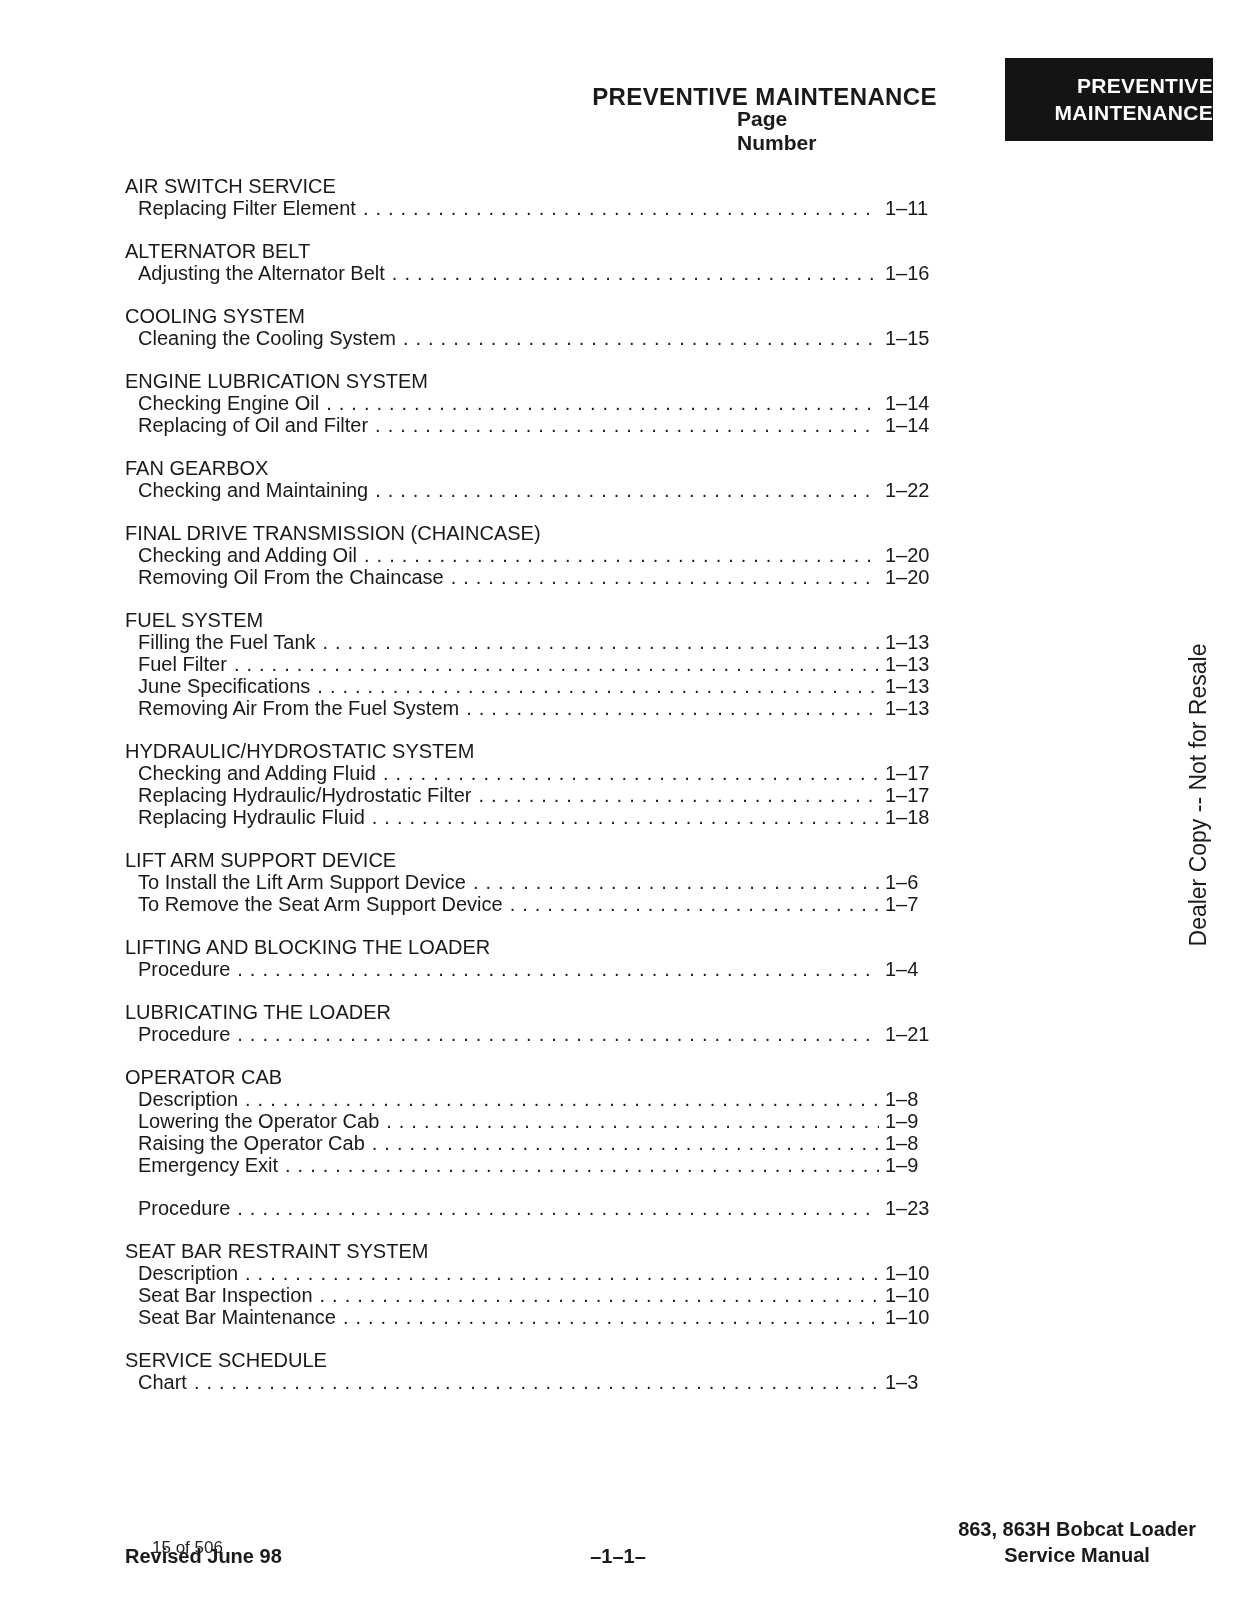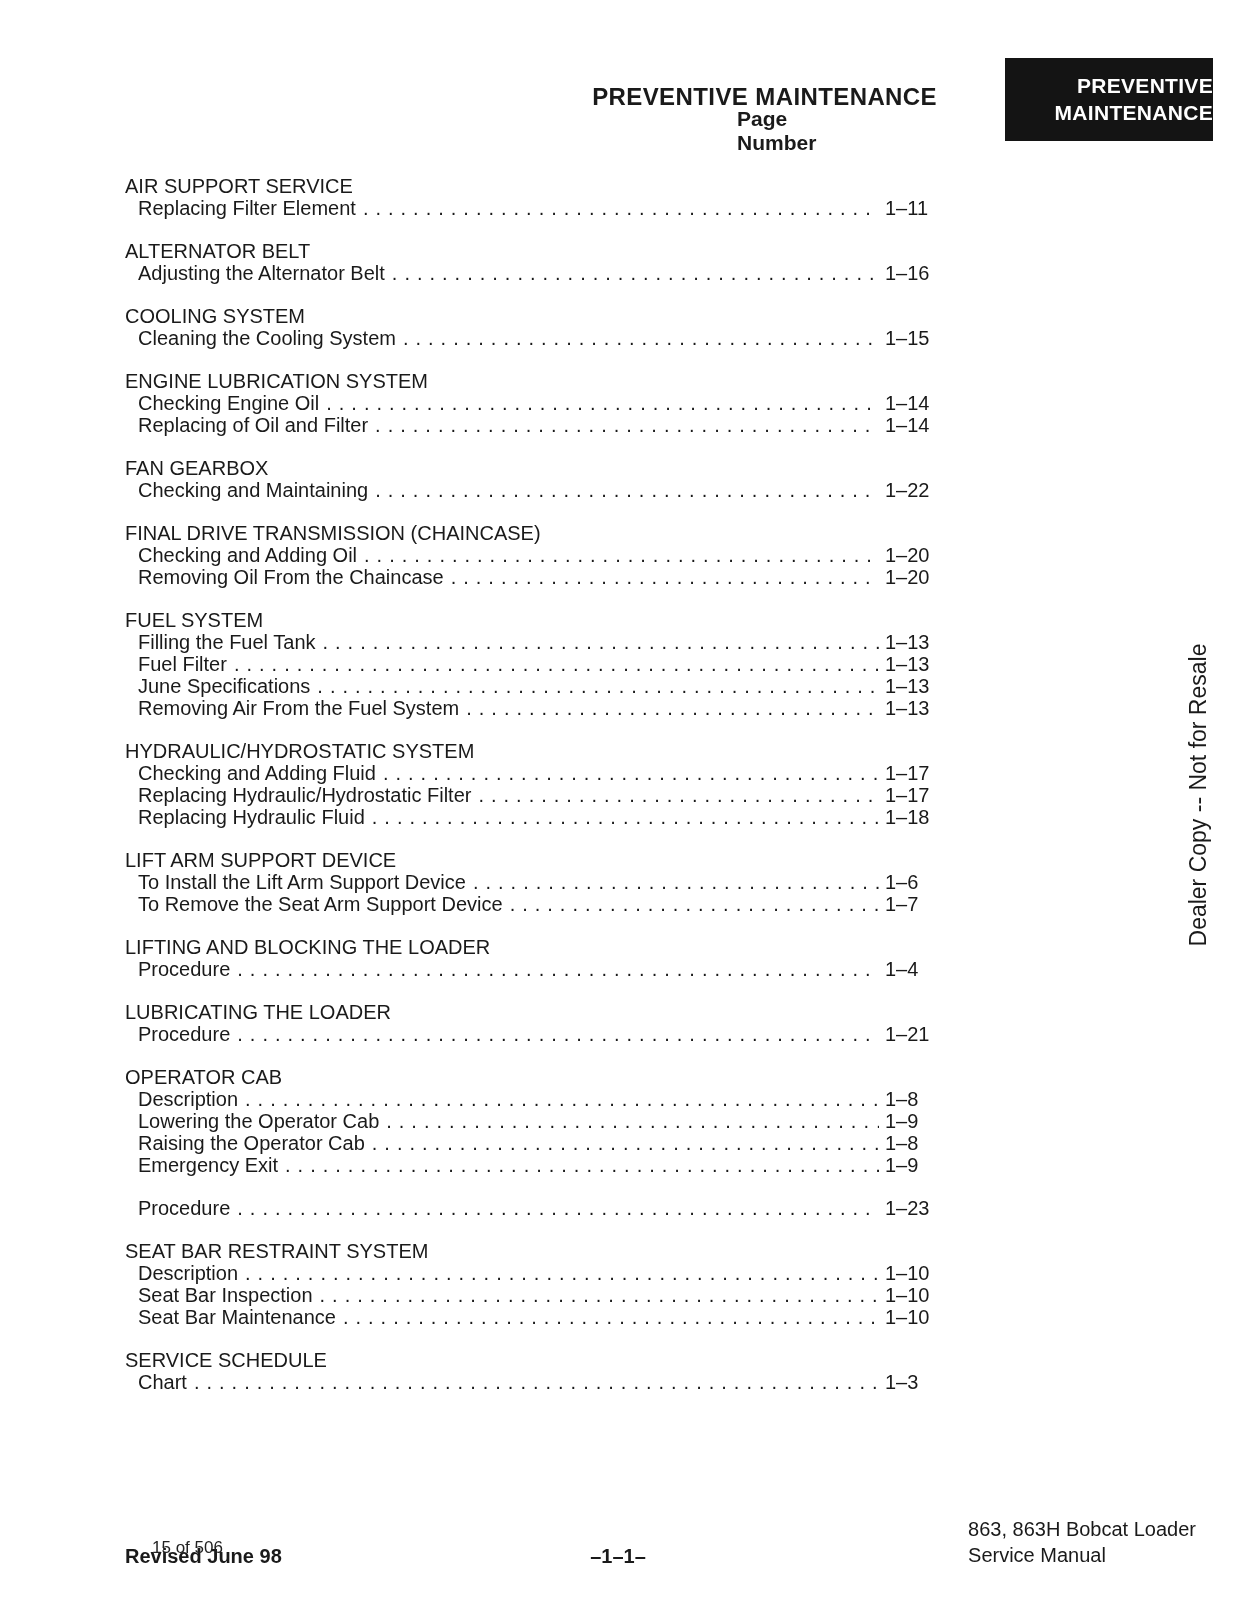--- a/index.html
+++ b/index.html
@@ -124,23 +124,23 @@
     top: 1545px;
     width: 1236px;
     text-align: center;
     font-size: 20px;
     font-weight: bold;
   }
   .footer-right {
     position: absolute;
     right: 40px;
     top: 1516px;
-    text-align: left;
-    font-size: 20px;
-    font-weight: normal;
+    text-align: center;
+    font-size: 20px;
+    font-weight: bold;
     line-height: 26px;
   }
 </style>
 </head>
 <body>
 
 <div class="page">
 
   <div class="doc-title">PREVENTIVE MAINTENANCE</div>
 
@@ -149,21 +149,21 @@
     <div>MAINTENANCE</div>
   </div>
 
   <div class="page-number-label">
     <div>Page</div>
     <div>Number</div>
   </div>
 
   <div class="toc">
       <div class="toc-section">
-        <div class="toc-heading">AIR SUPPORT SERVICE</div>
+        <div class="toc-heading">AIR SWITCH SERVICE</div>
         <div class="toc-row">
           <span class="toc-label">Replacing Filter Element</span>
           <span class="toc-dots">............................................................................................................................................</span>
           <span class="toc-page">1–11</span>
         </div>
       </div>
       <div class="toc-section">
         <div class="toc-heading">ALTERNATOR BELT</div>
         <div class="toc-row">
           <span class="toc-label">Adjusting the Alternator Belt</span>

